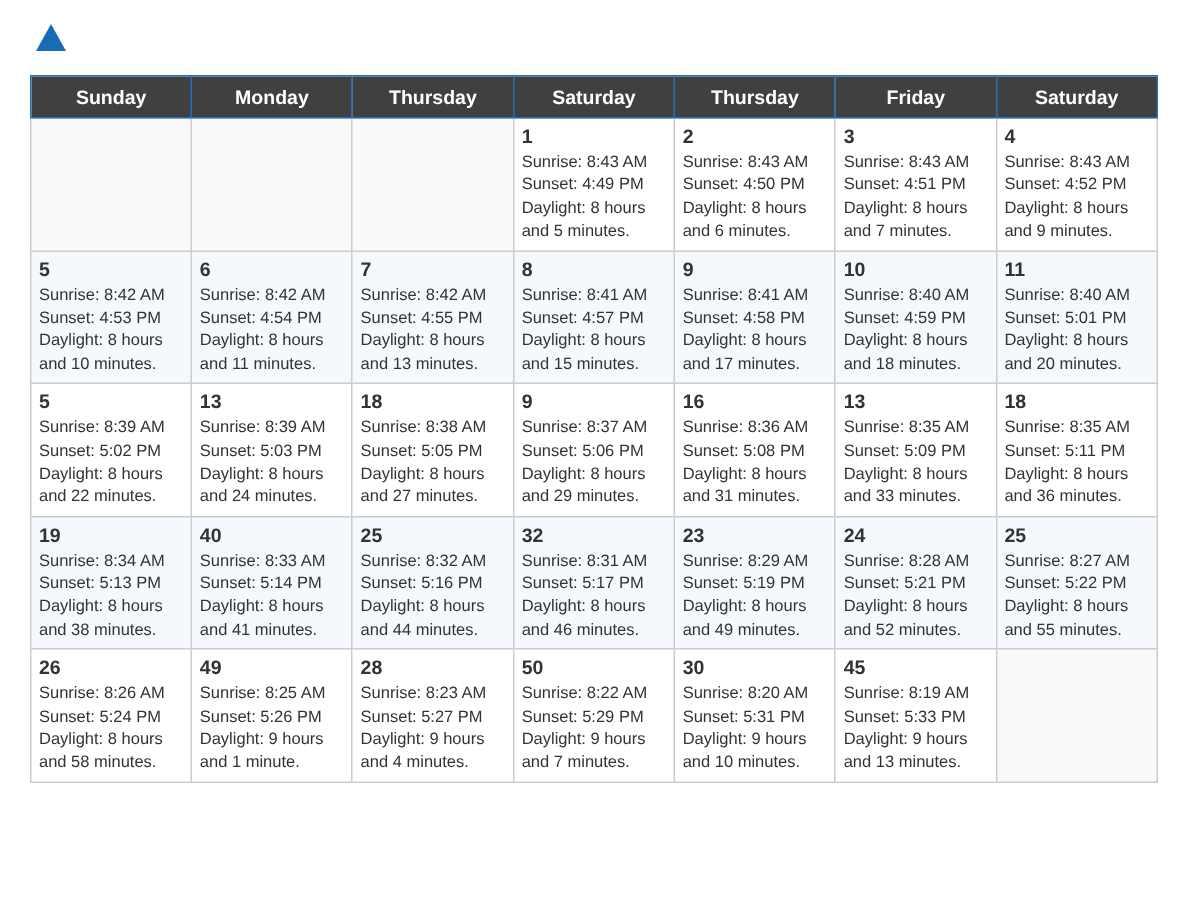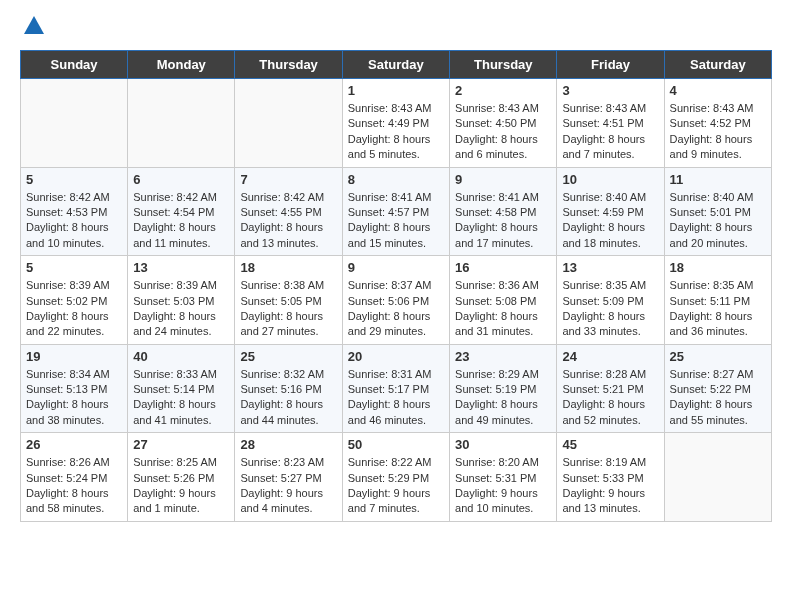--- a/index.html
+++ b/index.html
@@ -217,21 +217,21 @@
         </td>
         <td>
           <span class="day-num">40</span>
           <div class="day-info">Sunrise: 8:33 AM<br>Sunset: 5:14 PM<br>Daylight: 8 hours and 41 minutes.</div>
         </td>
         <td>
           <span class="day-num">25</span>
           <div class="day-info">Sunrise: 8:32 AM<br>Sunset: 5:16 PM<br>Daylight: 8 hours and 44 minutes.</div>
         </td>
         <td>
-          <span class="day-num">20</span>
+          <span class="day-num">32</span>
           <div class="day-info">Sunrise: 8:31 AM<br>Sunset: 5:17 PM<br>Daylight: 8 hours and 46 minutes.</div>
         </td>
         <td>
           <span class="day-num">23</span>
           <div class="day-info">Sunrise: 8:29 AM<br>Sunset: 5:19 PM<br>Daylight: 8 hours and 49 minutes.</div>
         </td>
         <td>
           <span class="day-num">24</span>
           <div class="day-info">Sunrise: 8:28 AM<br>Sunset: 5:21 PM<br>Daylight: 8 hours and 52 minutes.</div>
         </td>
@@ -239,21 +239,21 @@
           <span class="day-num">25</span>
           <div class="day-info">Sunrise: 8:27 AM<br>Sunset: 5:22 PM<br>Daylight: 8 hours and 55 minutes.</div>
         </td>
       </tr>
       <tr>
         <td>
           <span class="day-num">26</span>
           <div class="day-info">Sunrise: 8:26 AM<br>Sunset: 5:24 PM<br>Daylight: 8 hours and 58 minutes.</div>
         </td>
         <td>
-          <span class="day-num">27</span>
+          <span class="day-num">49</span>
           <div class="day-info">Sunrise: 8:25 AM<br>Sunset: 5:26 PM<br>Daylight: 9 hours and 1 minute.</div>
         </td>
         <td>
           <span class="day-num">28</span>
           <div class="day-info">Sunrise: 8:23 AM<br>Sunset: 5:27 PM<br>Daylight: 9 hours and 4 minutes.</div>
         </td>
         <td>
           <span class="day-num">50</span>
           <div class="day-info">Sunrise: 8:22 AM<br>Sunset: 5:29 PM<br>Daylight: 9 hours and 7 minutes.</div>
         </td>

